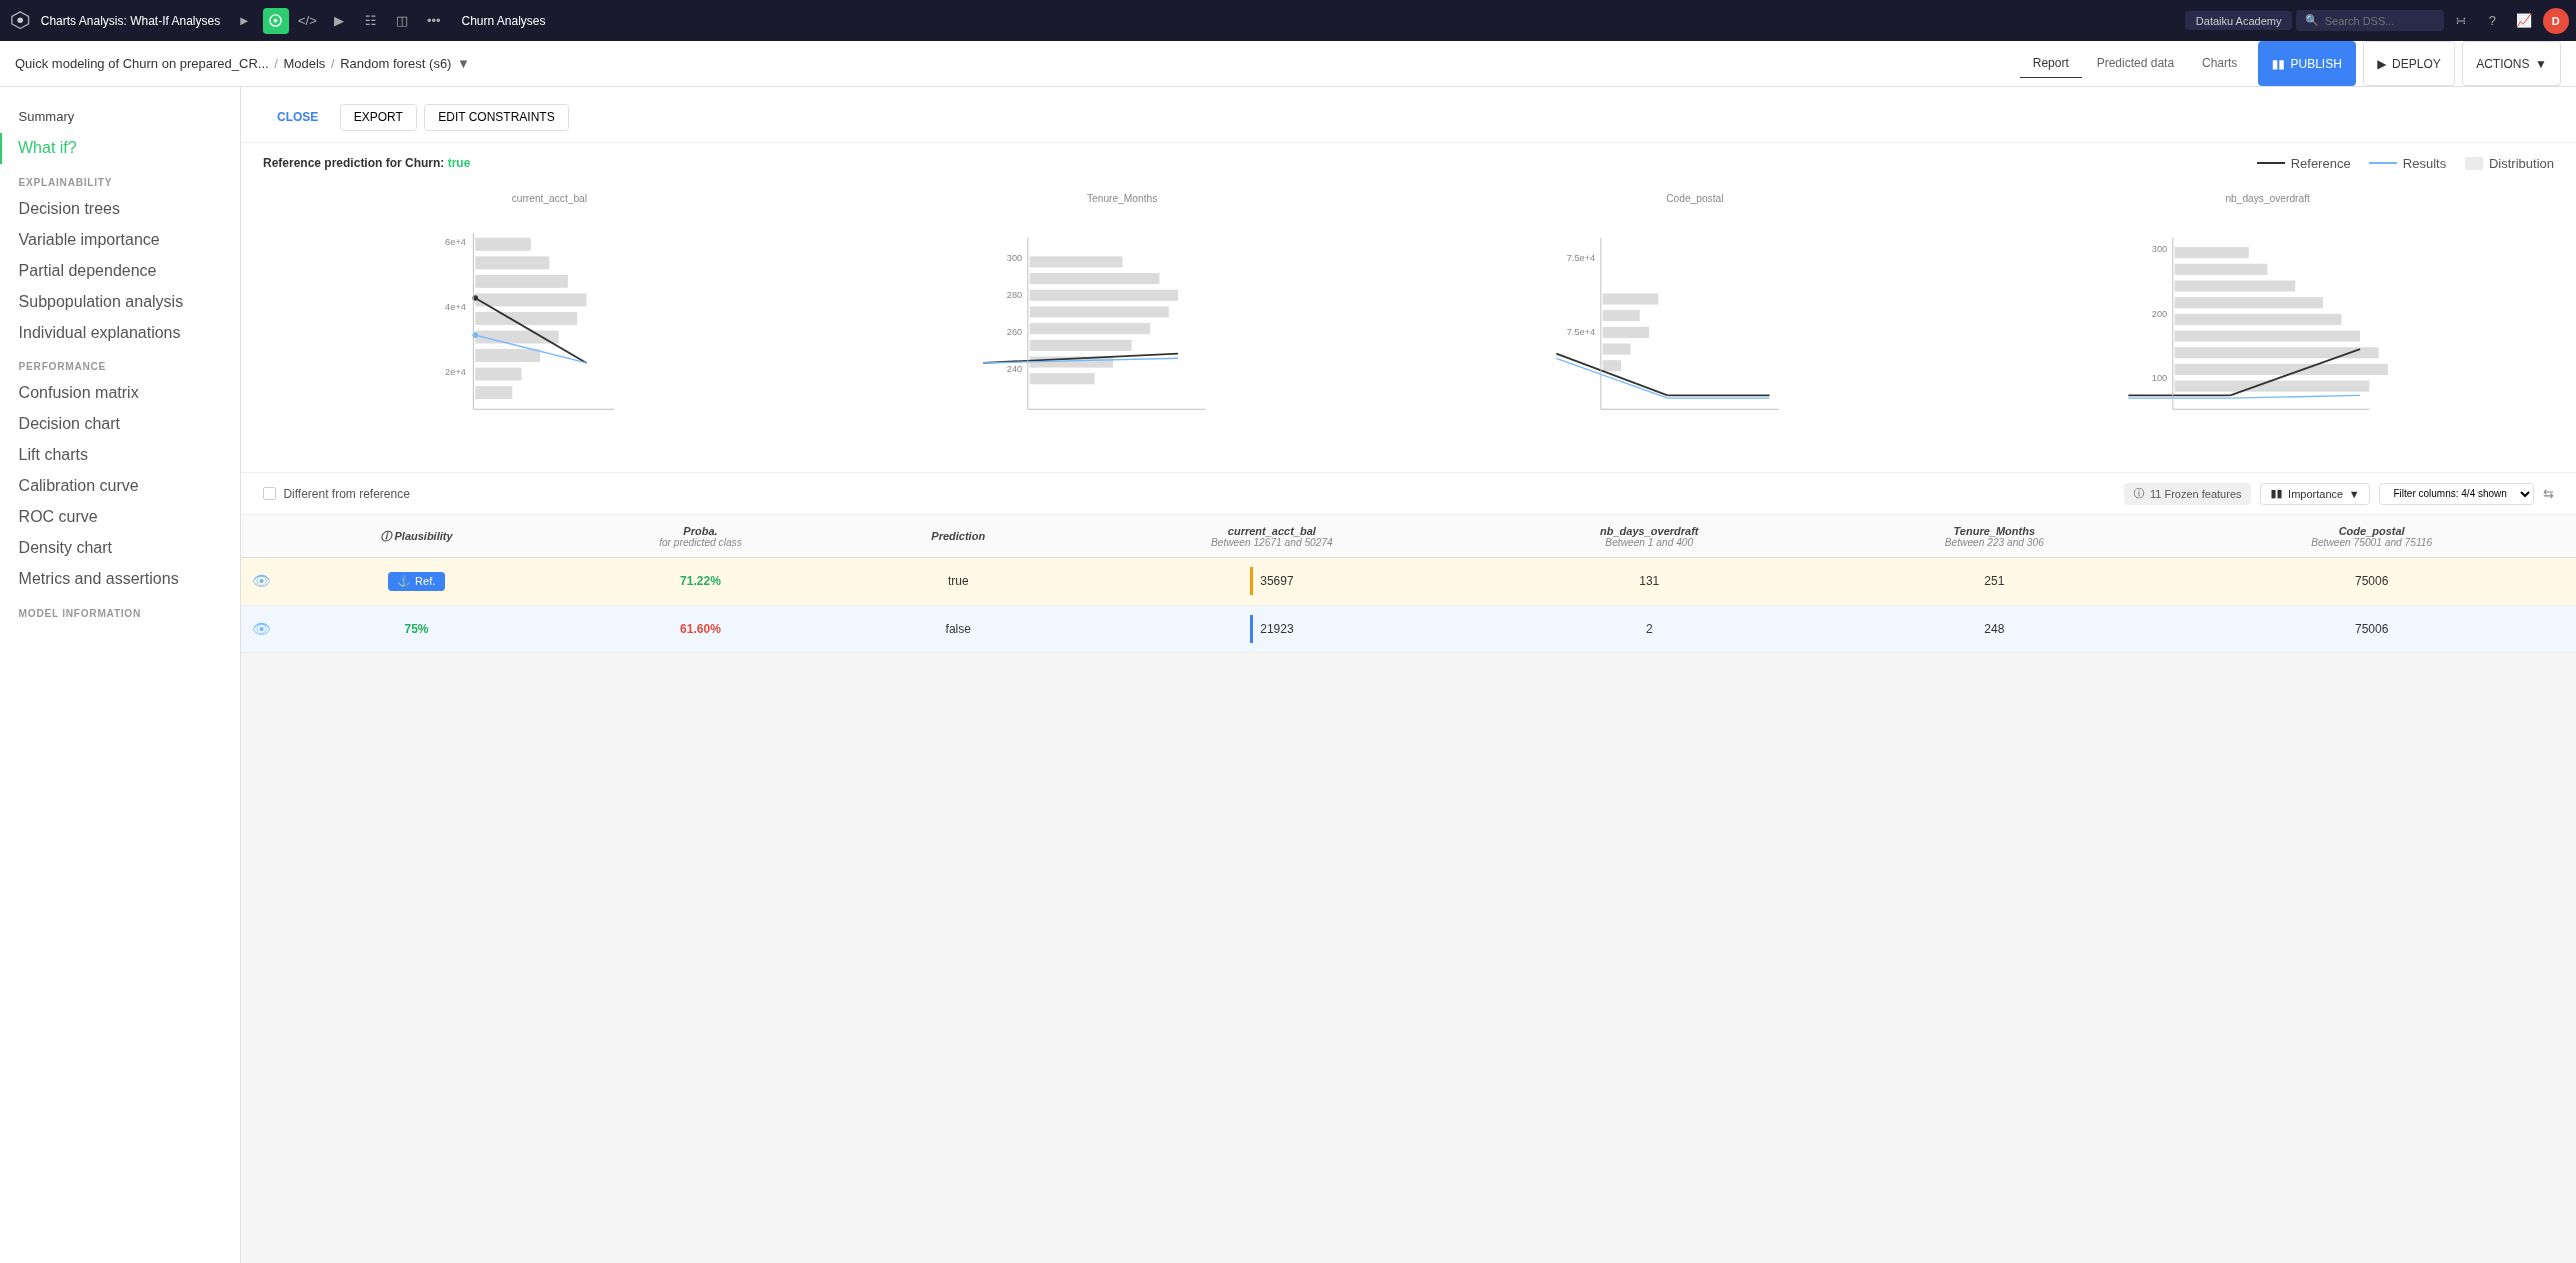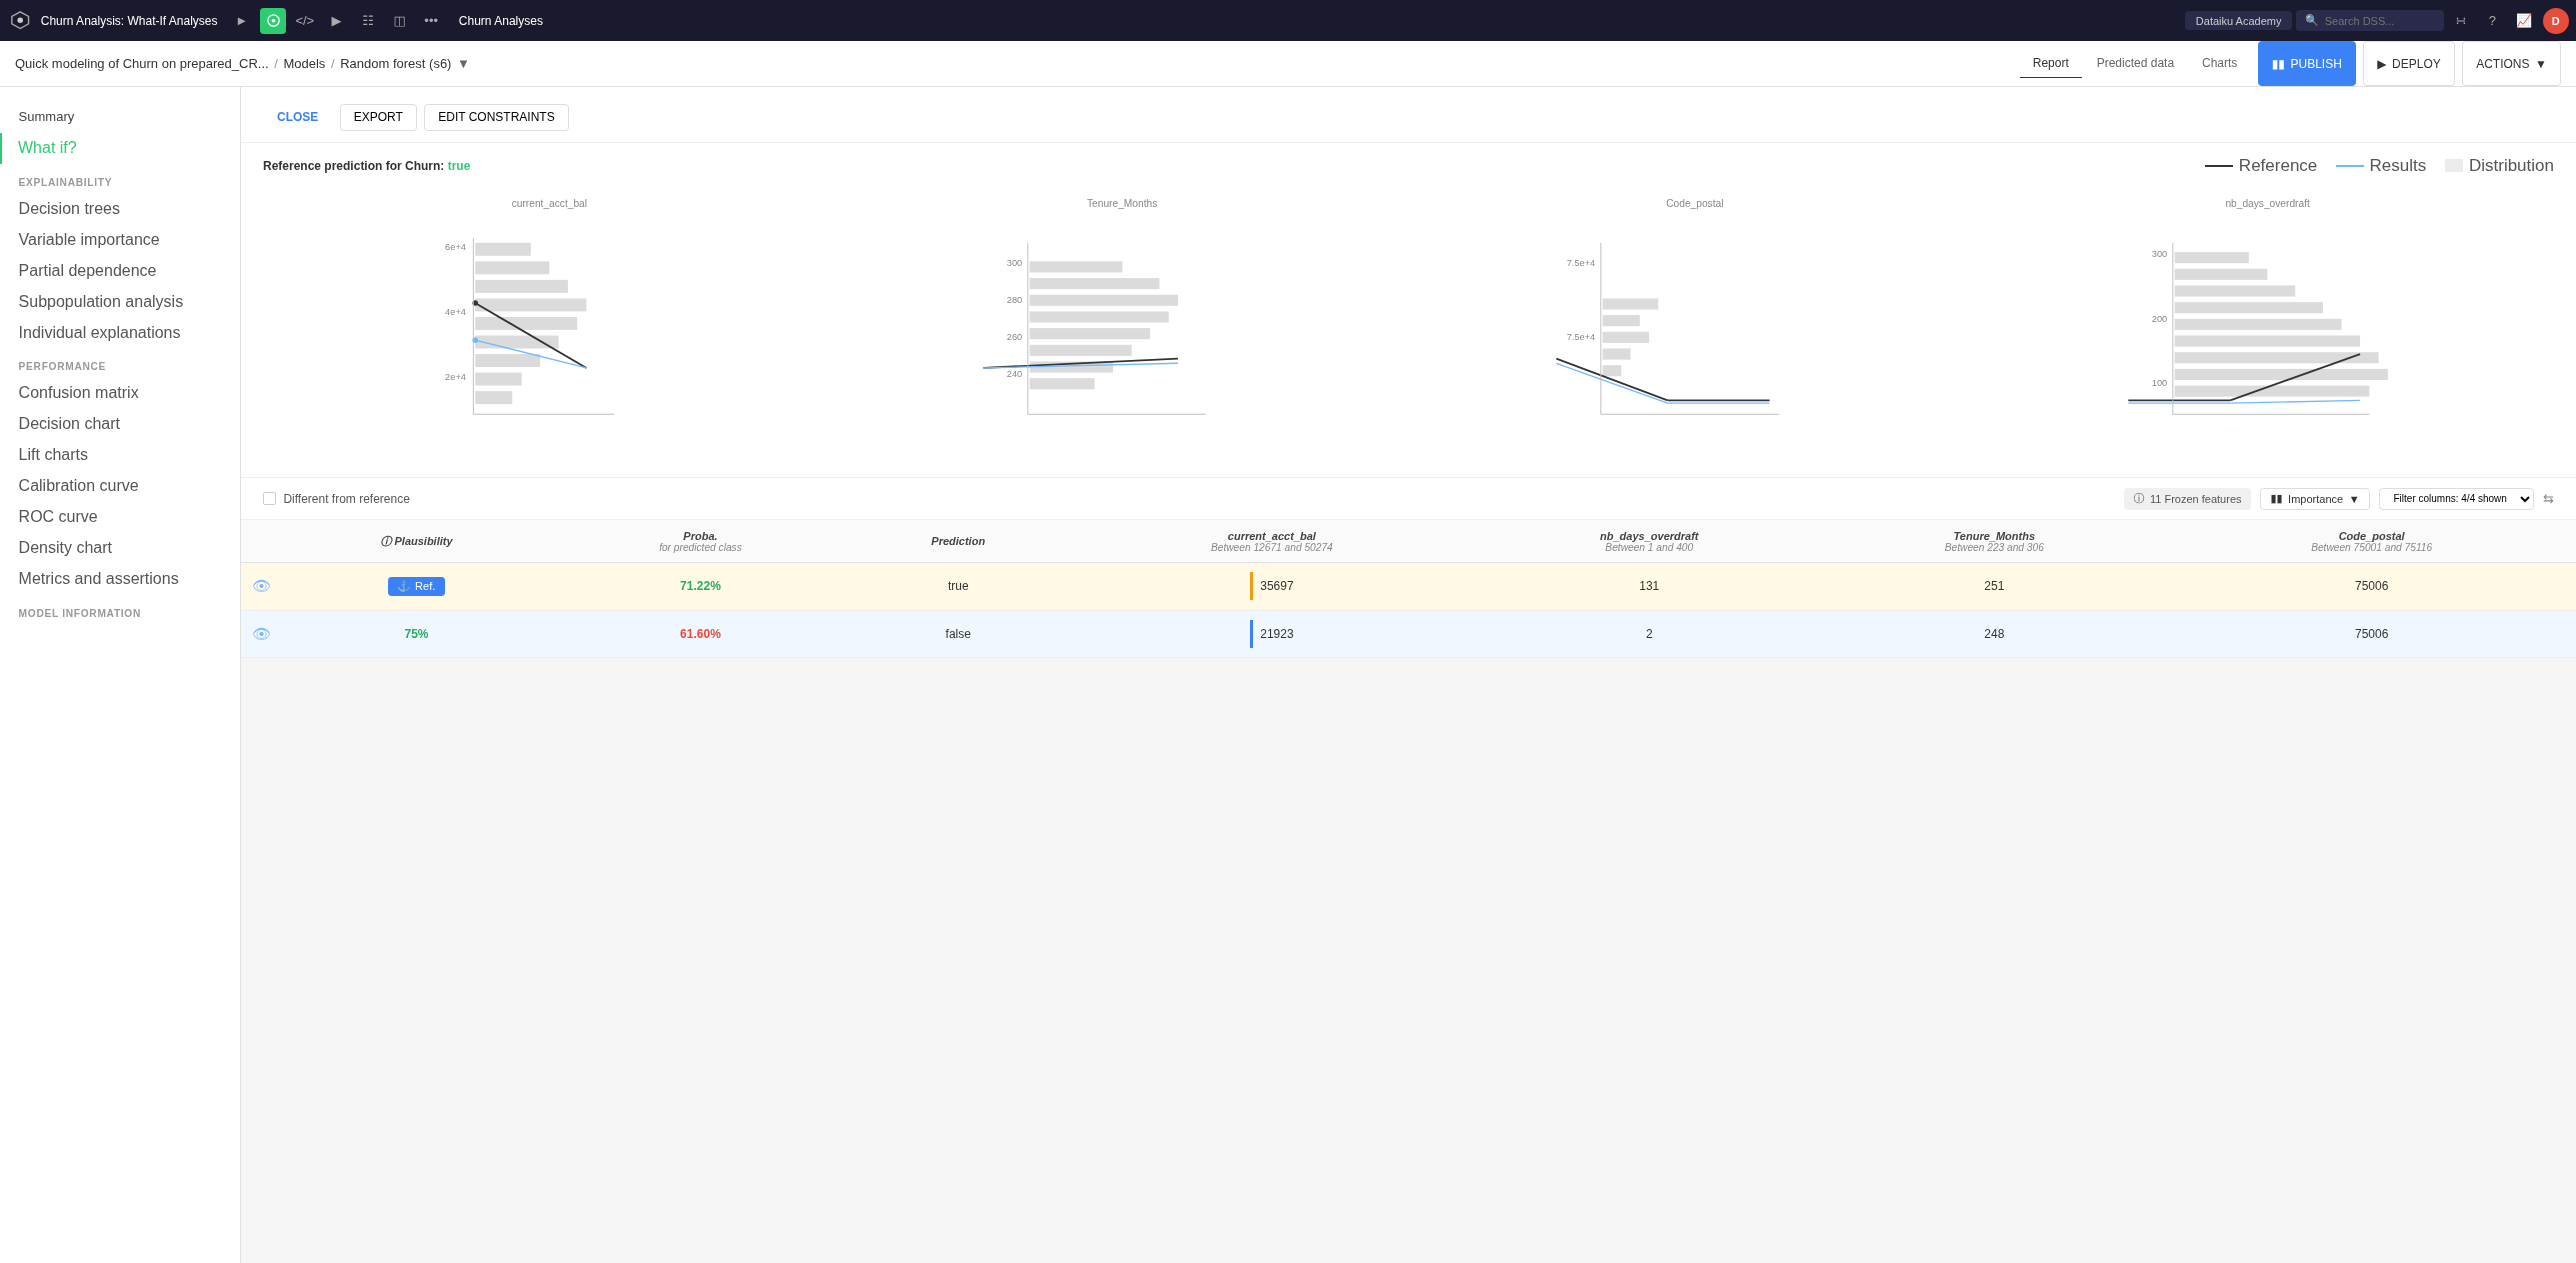--- a/index.html
+++ b/index.html
@@ -68,21 +68,21 @@
     .result-title span { color: #999; margin: 0 5.6px; }
     .header-actions { display: flex; gap: 7.4px; }
     .header-btn { padding: 5.6px 13px; border: 0.9px solid #ddd; border-radius: 3.7px; background: #fff; cursor: pointer; font-size: 12px; }
     .header-btn.close-btn { color: #3b82f6; border-color: transparent; font-weight: 600; }
 
     
     .prediction-info { padding: 13px 22px; display: flex; align-items: center; justify-content: space-between; }
     .pred-text { font-size: 12px; font-weight: 600; }
     .pred-text .val { color: #2ecc71; }
     .legend { display: flex; gap: 18.6px; align-items: center; }
-    .legend-item { display: flex; align-items: center; gap: 5.6px; font-size: 17px; color: #555; }
+    .legend-item { display: flex; align-items: center; gap: 5.6px; font-size: 13px; color: #555; }
     .legend-line { width: 28px; height: 1.9px; }
     .legend-line.ref { background: #333; }
     .legend-line.results { background: #74b9ff; }
     .legend-box { width: 18.6px; height: 13px; background: #ddd; opacity: 0.6; }
 
     
     .chart-area { padding: 9.3px 22px 18.6px; background: #fff; border-bottom: 0.9px solid #eee; }
     .multi-chart { display: flex; gap: 0; overflow: hidden; }
     .chart-col { flex: 1; position: relative; min-width: 0; }
     .chart-col-label { font-size: 10.2px; color: #888; text-align: center; margin-bottom: 5.6px; }
@@ -116,21 +116,21 @@
 </head>
 <body>
 
 <div class="top-nav">
   <div class="logo">
     <svg width="20.4" height="20.4" viewBox="0 0 22 22" fill="none">
       <polygon points="11,2 20,7 20,15 11,20 2,15 2,7" fill="none" stroke="#aaa" stroke-width="1.5"></polygon>
       <circle cx="11" cy="11" r="3" fill="#ccc"></circle>
     </svg>
   </div>
-  <span class="project-title">Churn Analysis: What-If Analyses</span>
+  <span class="project-title">Charts Analysis: What-If Analyses</span>
   <div class="nav-icons">
     <div class="nav-icon">►</div>
     <div class="nav-icon active">
       <svg width="15" height="15" viewBox="0 0 16 16" fill="white">
           <circle cx="8" cy="8" r="6" fill="none" stroke="white" stroke-width="1.5"></circle>
           <circle cx="8" cy="8" r="2" fill="white"></circle>
         </svg>
     </div>
     <div class="nav-icon">&lt;/&gt;</div>
     <div class="nav-icon">▶</div>

